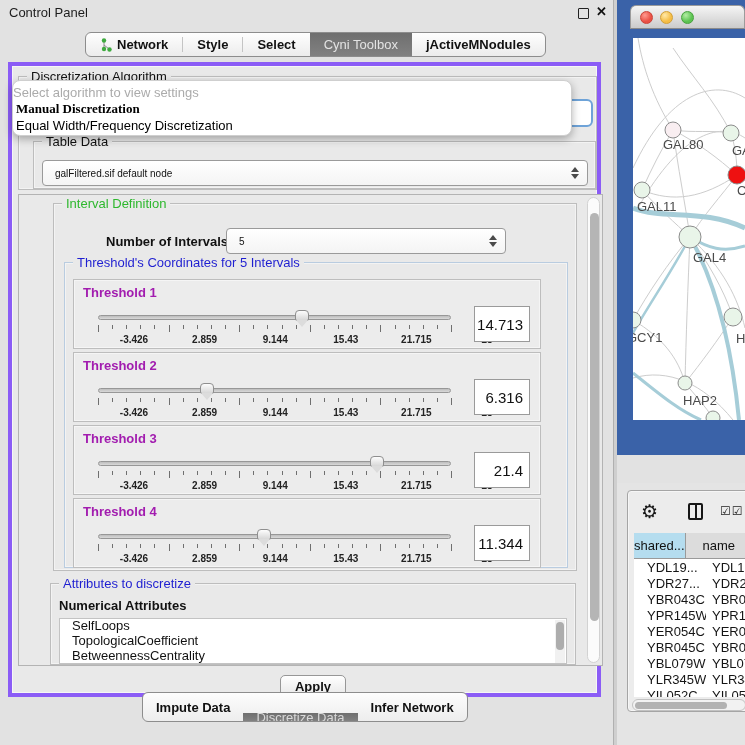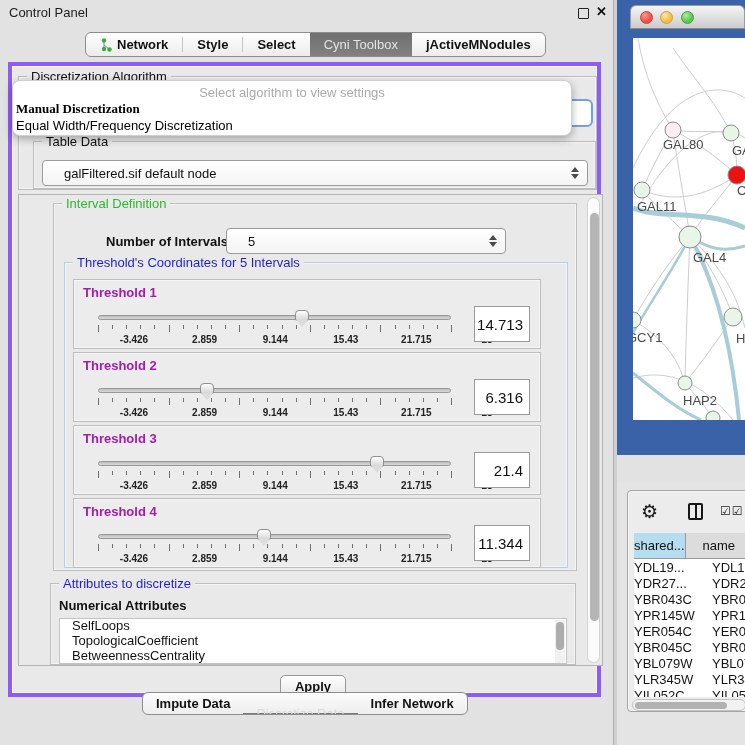--- a/index.html
+++ b/index.html
@@ -28,31 +28,31 @@
   .group-title { position:absolute; top:-8px; left:8px; background:#e9e9e9; padding:0 4px; font-size:13px; white-space:nowrap; }
   .gt-black { color:#111; }
   .gt-green { color:var(--green-title); }
   .gt-blue  { color:var(--blue-title); }
 
   .alg-group { left:6px; top:10px; width:579px; height:114px; }
   .alg-combo { position:absolute; left:12px; top:22px; width:562px; height:28px; background:#fff;
                border:2px solid #6ea3d8; border-radius:6px; }
   .tabledata-group { left:14px; top:64px; width:563px; height:48px; }
   .combo { position:absolute; background:linear-gradient(#ffffff,#f4f4f4); border:1px solid #9a9a9a; border-radius:4px;
-           font-size:13px; color:#111; display:flex; align-items:center; padding-left:21px; }
+           font-size:10px; color:#111; display:flex; align-items:center; padding-left:12px; }
   .combo .stepper { position:absolute; right:8px; top:50%; transform:translateY(-50%); width:8px; height:12px; }
   .stepper i { position:absolute; left:0; width:0; height:0; border-left:4px solid transparent; border-right:4px solid transparent; }
   .stepper .up { top:0; border-bottom:5px solid #4a4a4a; }
   .stepper .dn { bottom:0; border-top:5px solid #4a4a4a; }
   .td-combo { left:8px; top:18px; width:546px; height:26px; }
 
   
   .popup { position:absolute; left:12px; top:80px; width:560px; height:56px; background:#fff; border:1px solid #cfcfcf;
            border-radius:8px; box-shadow:0 3px 8px rgba(0,0,0,.30); z-index:50; overflow:hidden; }
-  .popup .ph { position:absolute; left:0; right:0; top:4px; text-align:center; color:#ababab; font-size:13px; }
+  .popup .ph { position:absolute; left:0; right:0; top:4px; text-align:left; color:#ababab; font-size:13px; }
   .popup .it { position:absolute; left:3px; font-size:13px; color:#000; white-space:nowrap; }
   .popup .it.b { font-weight:bold;font-family:Liberation Serif, serif; }
 
   
   .scrollpane { position:absolute; left:6px; top:128px; width:585px; height:472px; border:1px solid #b3b3b3; background:#e9e9e9; }
   .vscroll { position:absolute; right:2px; top:2px; bottom:2px; width:13px; background:#fbfbfb; border:1px solid #d2d2d2; border-radius:7px; }
   .vscroll .thumb { position:absolute; left:1.5px; top:15px; width:9px; height:408px; background:#b5b5b5; border-radius:5px; }
 
   .interval-group { left:34px; top:8px; width:524px; height:368px; background:#e9e9e9; }
   .noi-label { position:absolute; left:52px; top:30px; font-size:13px; font-weight:bold; color:#111; }
@@ -79,21 +79,21 @@
   .attr-sub { position:absolute; left:8px; top:14px; font-size:13px; font-weight:bold; color:#111; }
   .attr-list { position:absolute; left:8px; top:34px; width:508px; height:46px; background:#fff; border:1px solid #c3c3c3; overflow:hidden; }
   .attr-item { font-size:13px; color:#111; padding:0 0 1px 12px; line-height:14px; }
   .attr-vscroll { position:absolute; right:1px; top:1px; width:10px; height:44px; background:#f1f1f1; }
   .attr-vscroll .thumb { position:absolute; left:1px; top:2px; width:8px; height:28px; background:#adadad; border-radius:4px; }
 
   .apply-btn { position:absolute; left:268px; top:609px; width:66px; height:23px; background:linear-gradient(#ffffff,#e6e6e6);
                border:1px solid #979797; border-radius:5px; font-size:13px; font-weight:bold; color:#111;
                display:flex; align-items:center; justify-content:center; }
 
-  .bottom-tabs { position:absolute; left:142px; top:692px; height:23px; display:flex; align-items:stretch;
+  .bottom-tabs { position:absolute; left:142px; top:692px; height:30px; display:flex; align-items:stretch;
                  border:1px solid #8d8d8d; border-radius:6px; background:linear-gradient(#fdfdfd,#ededed); overflow:hidden; }
   .btab { display:flex; align-items:center; padding:0 13px; font-size:13px; font-weight:bold; color:#111; white-space:nowrap; }
   .btab.sel { background:linear-gradient(#6f6f6f,#818181); color:#d9d9d9; font-weight:normal;margin-top:20px; }
 
   .splitter { position:absolute; left:613px; top:0; width:4px; height:745px; background:#cfcfcf; border-left:1px solid #b0b0b0; }
 
   
   .net-frame { position:absolute; left:617px; top:0; width:128px; height:455px; background:var(--frame-blue); }
   .mac-bar { position:absolute; left:13px; top:5px; width:115px; height:24px; border-radius:6px 6px 0 0;
              background:linear-gradient(#f5f5f5,#cbcbcb); border:1px solid #9b9b9b; border-bottom-color:#8a8a8a; }
@@ -115,21 +115,21 @@
   .cols-ic { position:absolute; left:60px; top:6px; width:15px; height:17px; border:2px solid #161616; border-radius:2px; }
   .cols-ic::after { content:""; position:absolute; left:5px; top:0; width:2px; height:13px; background:#161616; }
   .checks { position:absolute; left:92px; top:7px; font-size:12px; color:#222; letter-spacing:1px; }
   .tp-table { position:absolute; left:6px; top:42px; width:118px; height:164px; background:#fff; overflow:hidden; }
   .tp-head { display:flex; height:26px; border-bottom:1px solid #9a9a9a; }
   .th1 { width:72px; background:var(--header-blue); border-right:1px solid #9a9a9a; font-size:13px; color:#111;
          display:flex; align-items:center; justify-content:center; }
   .th2 { width:110px; background:#dcdcdc; font-size:13px; color:#111; display:flex; align-items:center; justify-content:center; }
   .tp-rows { position:absolute; left:0; top:27px; width:200px; height:110px; }
   .tp-row { display:flex; height:16px; font-size:13px; color:#151515; }
-  .tp-row .c1 { width:72px; padding-left:0; overflow:hidden; white-space:nowrap; }
+  .tp-row .c1 { width:72px; padding-left:13px; overflow:hidden; white-space:nowrap; }
   .tp-row .c2 { width:110px; padding-left:6px; overflow:hidden; white-space:nowrap; }
   .tp-hscroll { position:absolute; left:4px; top:208px; width:114px; height:12px; background:#f2f2f2; border:1px solid #c2c2c2; border-radius:6px; }
   .tp-hscroll .thumb { position:absolute; left:2px; top:1.5px; width:92px; height:7px; background:#b2b2b2; border-radius:4px; }
 </style>
 </head>
 <body>
 
 <div id="root">
 
   <div class="titlebar">

